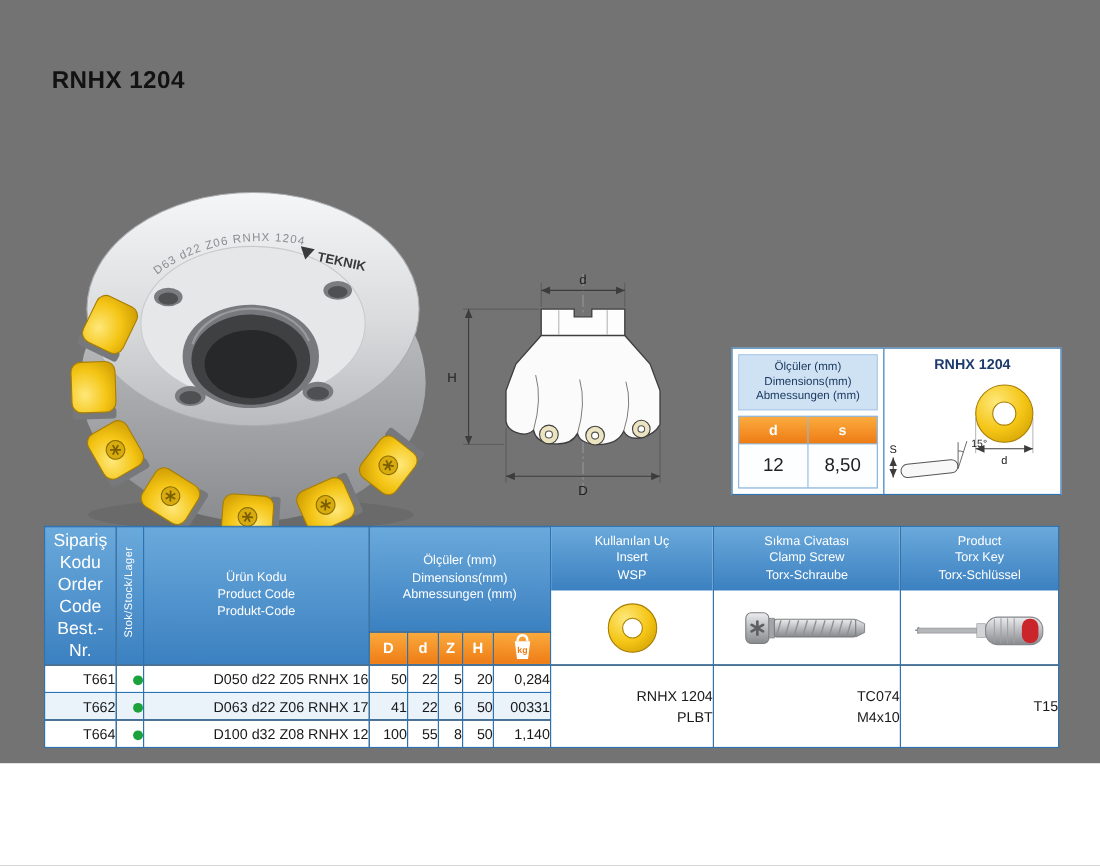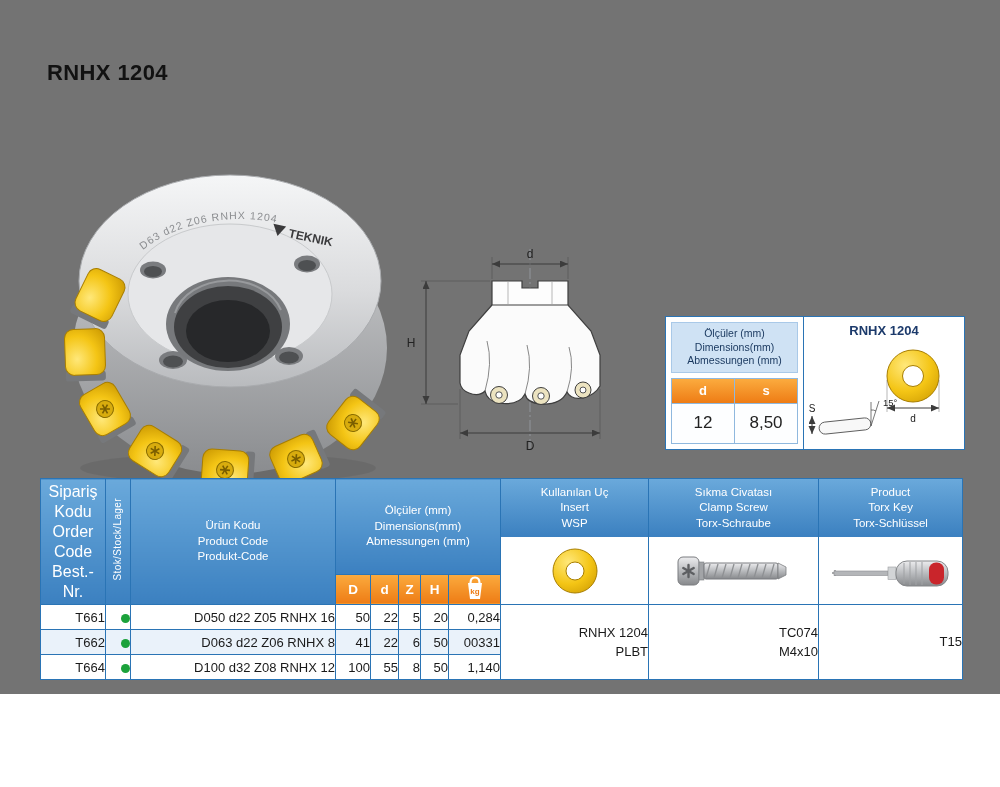--- a/index.html
+++ b/index.html
@@ -351,21 +351,21 @@
         <td class="kgv">0,284</td>
         <td rowspan="3" class="mid pre">RNHX 1204
 PLBT</td>
         <td rowspan="3" class="mid pre">TC074
 M4x10</td>
         <td rowspan="3" class="mid">T15</td>
       </tr>
       <tr>
         <td>T662</td>
         <td><span class="dot"></span></td>
-        <td>D063 d22 Z06 RNHX 8</td>
+        <td>D063 d22 Z06 RNHX 17</td>
         <td>41</td>
         <td>22</td>
         <td>6</td>
         <td>50</td>
         <td class="kgv">00331</td>
       </tr>
       <tr>
         <td>T664</td>
         <td><span class="dot"></span></td>
         <td>D100 d32 Z08 RNHX 12</td>

